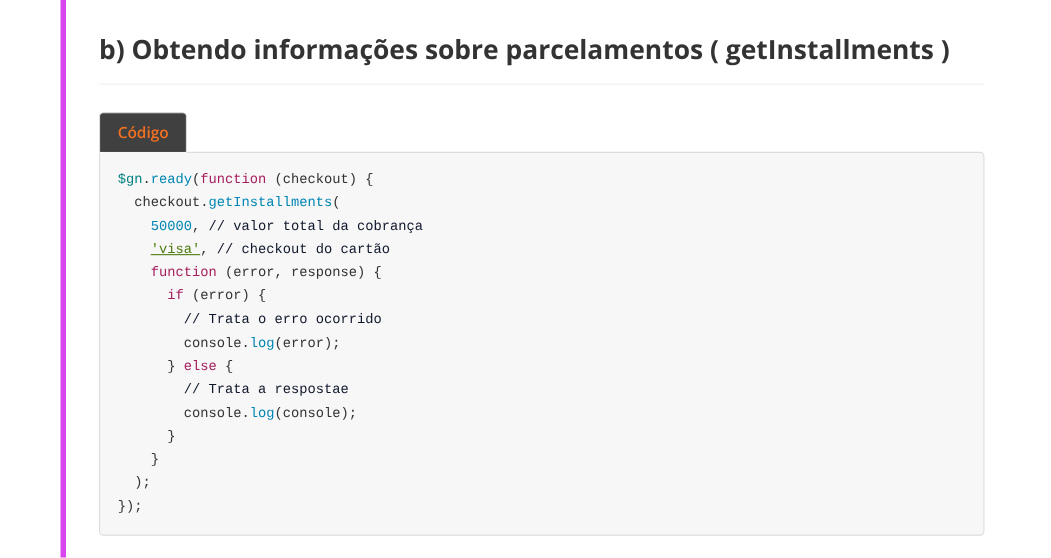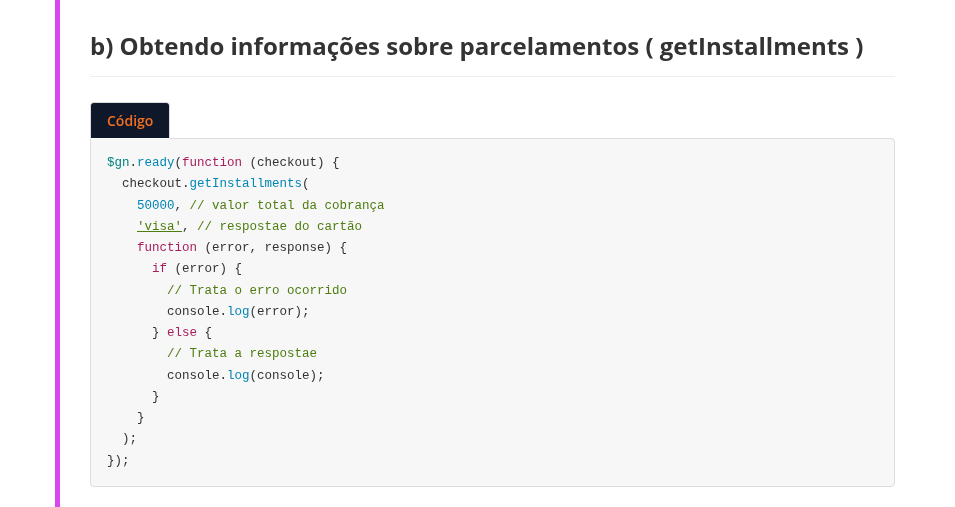--- a/index.html
+++ b/index.html
@@ -27,21 +27,21 @@
       border-top: 1px solid #eee;
       margin-bottom: 25px;
     }
     .tabs {
       display: flex;
       margin-bottom: -1px;
     }
     .tab {
       border: 1px solid #ddd;
       border-bottom: 1px solid #fff;
-      background: #0f172a;
+      background: #404040;
       padding: 8px 16px;
       font-size: 14px;
       color: #f36f21;
       font-weight: 600;
       border-radius: 4px 4px 0 0;
       position: relative;
       z-index: 2;
       cursor: pointer;
     }
     .code-block {
@@ -56,39 +56,39 @@
       overflow: auto;
       position: relative;
       z-index: 1;
     }
     .code-line { white-space: pre; }
     .tok-var { color: #008080; }
     .tok-method { color: #0086b3; text-align: right; }
     .tok-keyword { color: #a71d5d; }
     .tok-number { color: #0086b3; }
     .tok-string { color: #4d7c0f; text-decoration: underline; }
-    .tok-comment { color: #4d7c0f; }
+    .tok-comment { color: #0f172a; }
   </style>
 </head>
 <body>
 
 <div class="page-wrap">
   <h2 class="section-title">b) Obtendo informações sobre parcelamentos ( getInstallments )</h2>
   <hr class="divider">
 
   <div class="tabs">
     <div class="tab">Código</div>
   </div>
 
   <div class="code-block">
     <div class="code-line"><span class="tok-var">$gn</span><span>.</span><span class="tok-method">ready</span><span>(</span><span class="tok-keyword">function</span><span> (checkout) {</span></div>
     <div class="code-line"></div>
     <div class="code-line"><span>  checkout.</span><span class="tok-method">getInstallments</span><span>(</span></div>
     <div class="code-line"><span>    </span><span class="tok-number">50000</span><span>,</span><span class="tok-comment"> // valor total da cobrança</span></div>
-    <div class="code-line"><span>    </span><span class="tok-string">'visa'</span><span>,</span><span class="tok-comment"> // respostae do cartão</span></div>
+    <div class="code-line"><span>    </span><span class="tok-string">'visa'</span><span>,</span><span class="tok-comment"> // checkout do cartão</span></div>
     <div class="code-line"><span>    </span><span class="tok-keyword">function</span><span> (error, response) {</span></div>
     <div class="code-line"><span>      </span><span class="tok-keyword">if</span><span> (error) {</span></div>
     <div class="code-line"><span>        </span><span class="tok-comment">// Trata o erro ocorrido</span></div>
     <div class="code-line"><span>        console.</span><span class="tok-method">log</span><span>(error);</span></div>
     <div class="code-line"><span>      } </span><span class="tok-keyword">else</span><span> {</span></div>
     <div class="code-line"><span>        </span><span class="tok-comment">// Trata a respostae</span></div>
     <div class="code-line"><span>        console.</span><span class="tok-method">log</span><span>(console);</span></div>
     <div class="code-line">      }</div>
     <div class="code-line">    }</div>
     <div class="code-line">  );</div>

